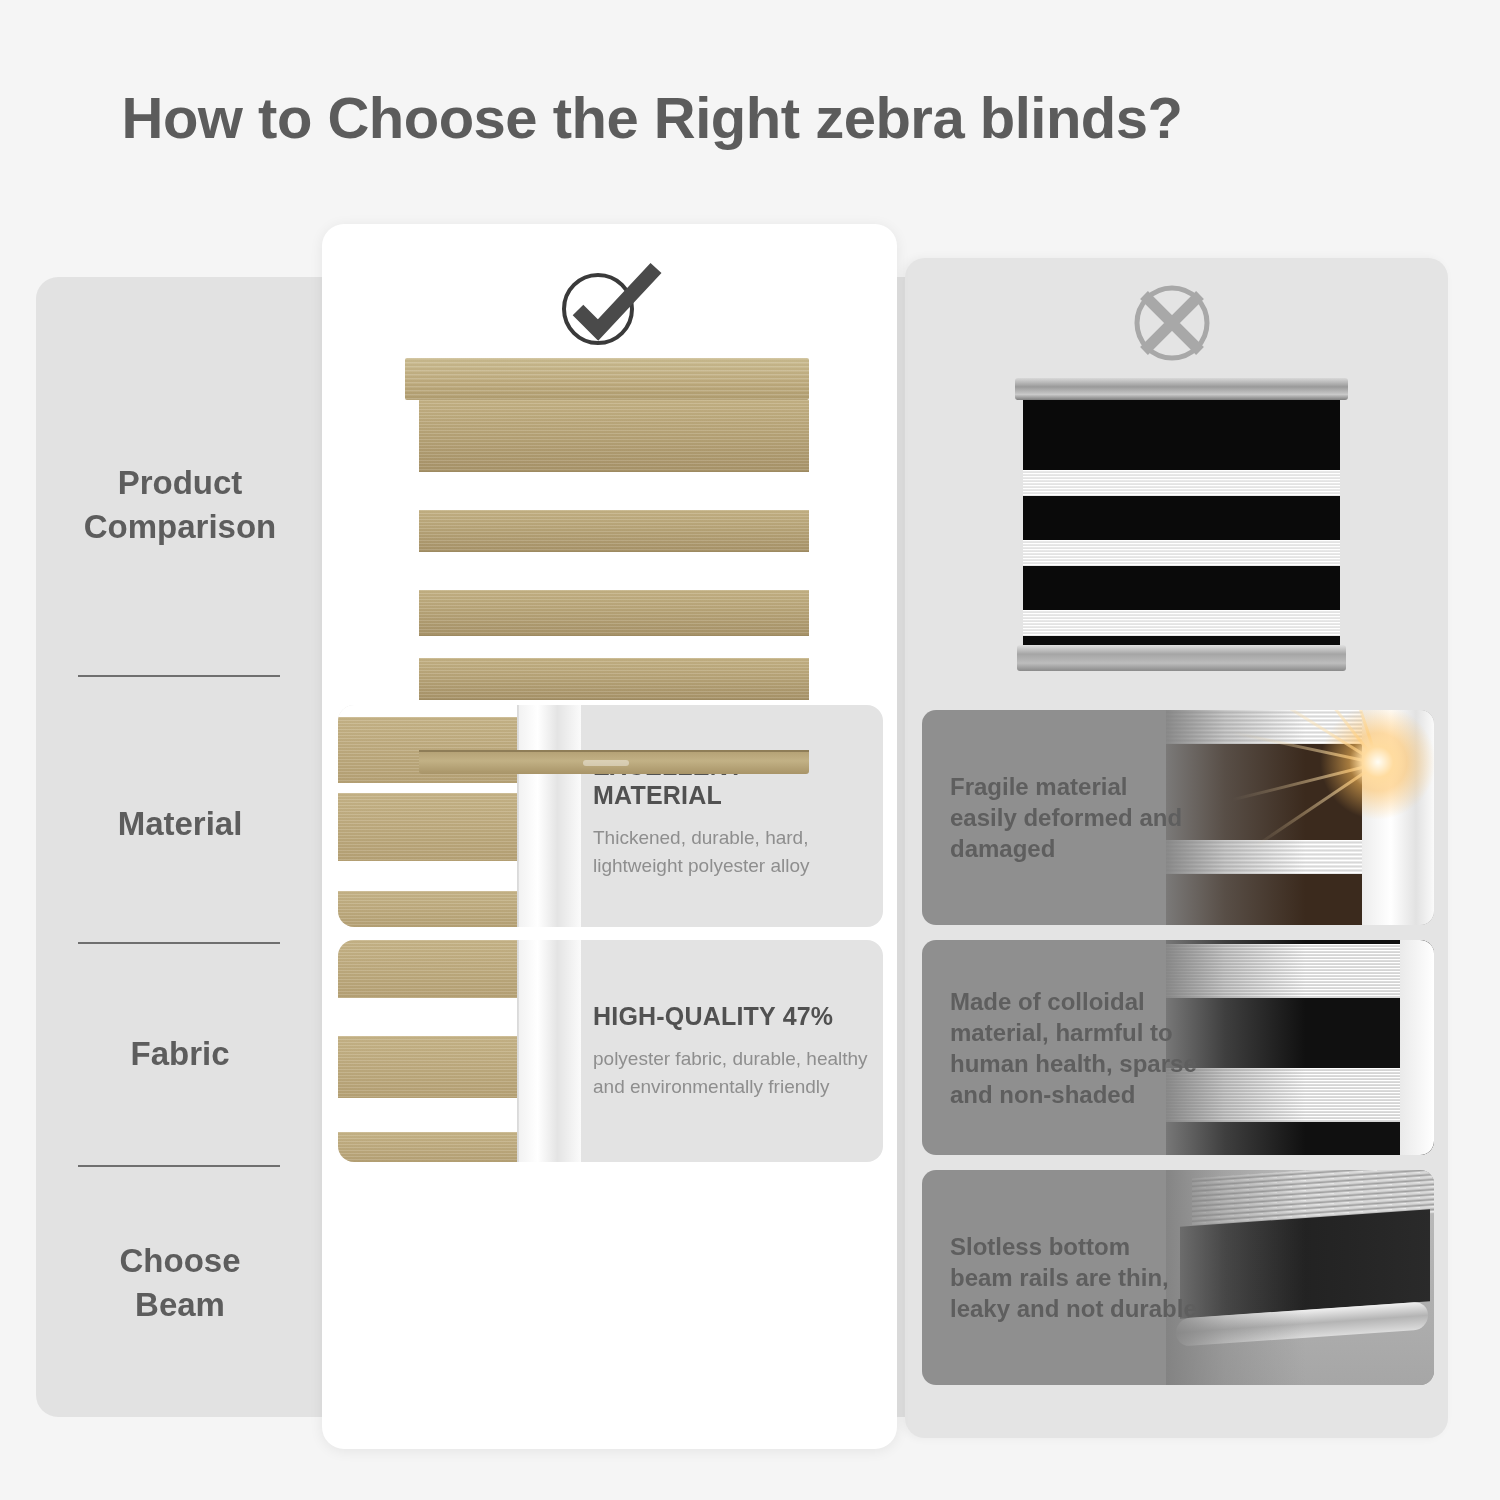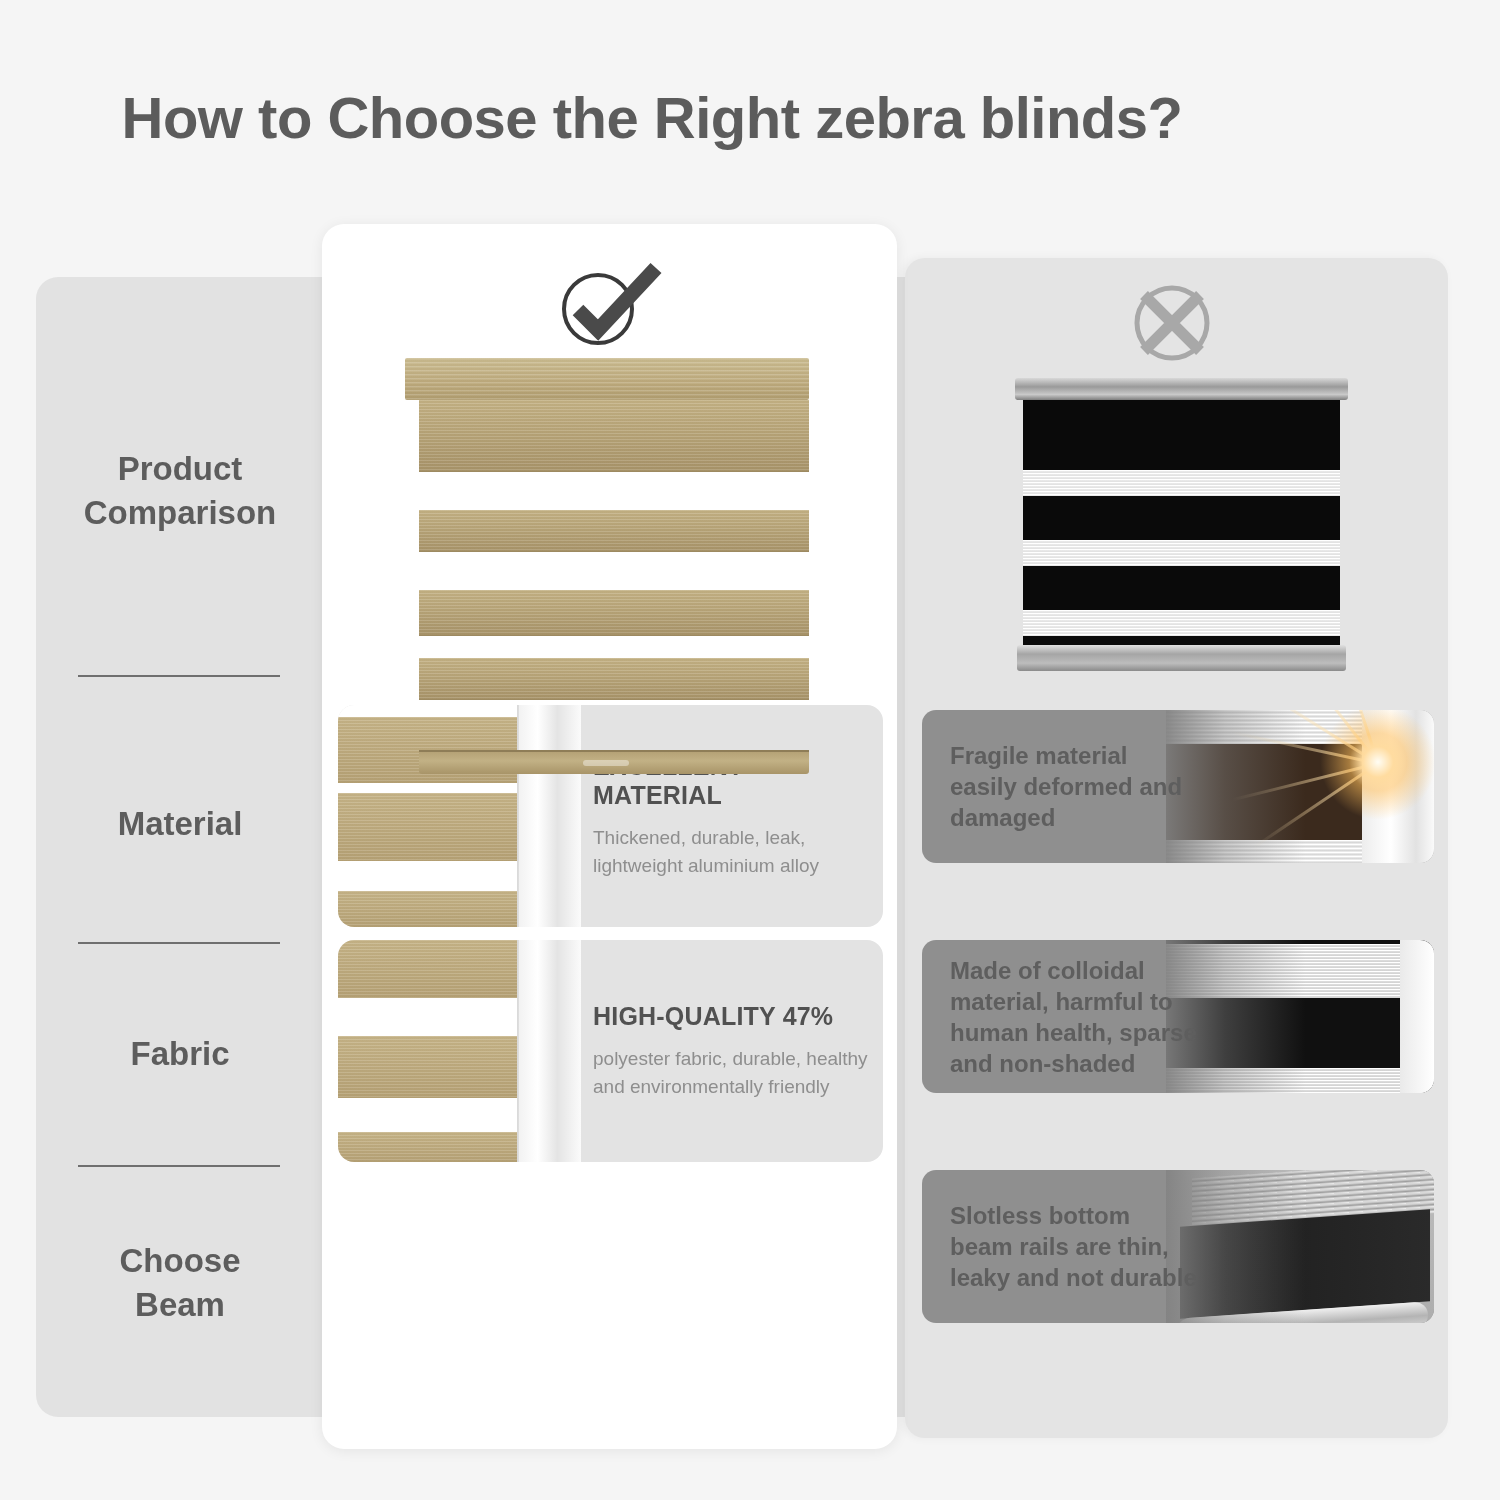--- a/index.html
+++ b/index.html
@@ -48,21 +48,21 @@
   .row-label {
     position: absolute;
     left: 0;
     width: 288px;
     text-align: center;
     font-size: 33px;
     font-weight: bold;
     color: #5d5d5d;
     line-height: 1.33;
   }
-  .row-label.r0 { top: 170px; }
+  .row-label.r0 { top: 184px; }
   .row-label.r1 { top: 525px; }
   .row-label.r2 { top: 755px; }
   .row-label.r3 { top: 962px; }
   .rail-divider {
     position: absolute;
     left: 42px;
     width: 202px;
     height: 2px;
     background: #6f6f6f;
   }
@@ -251,21 +251,21 @@
     position: absolute;
     width: 16px;
     background: linear-gradient(to bottom, #efe9da, #d9d2bd);
   }
 
   
   .bad-feature {
     position: absolute;
     left: 17px;
     width: 512px;
-    height: 153px;
+    height: 215px;
     background: rgba(128,128,128,0.85);
     border-radius: 14px;
     overflow: hidden;
   }
   .bad-copy {
     position: absolute;
     left: 28px;
     top: 50%;
     transform: translateY(-50%);
     width: 248px;
@@ -429,21 +429,21 @@
       <div class="photoA">
         <div class="band" style="top:12px;height:66px"></div>
         <div class="band" style="top:88px;height:68px"></div>
         <div class="band" style="top:186px;height:36px"></div>
         <div class="frame-lip"></div>
         <div class="frame"></div>
       </div>
     </div>
     <div class="copy">
       <div class="feat-title">EXCELLENT MATERIAL</div>
-      <div class="feat-body">Thickened, durable, leak, lightweight aluminium alloy</div>
+      <div class="feat-body">Thickened, durable, hard, lightweight polyester alloy</div>
     </div>
   </div>
 
   <div class="feature" style="top:716px">
     <div class="photo">
       <div class="photoA">
         <div class="band" style="top:0px;height:58px"></div>
         <div class="band" style="top:96px;height:62px"></div>
         <div class="band" style="top:192px;height:30px"></div>
         <div class="frame-lip"></div>

